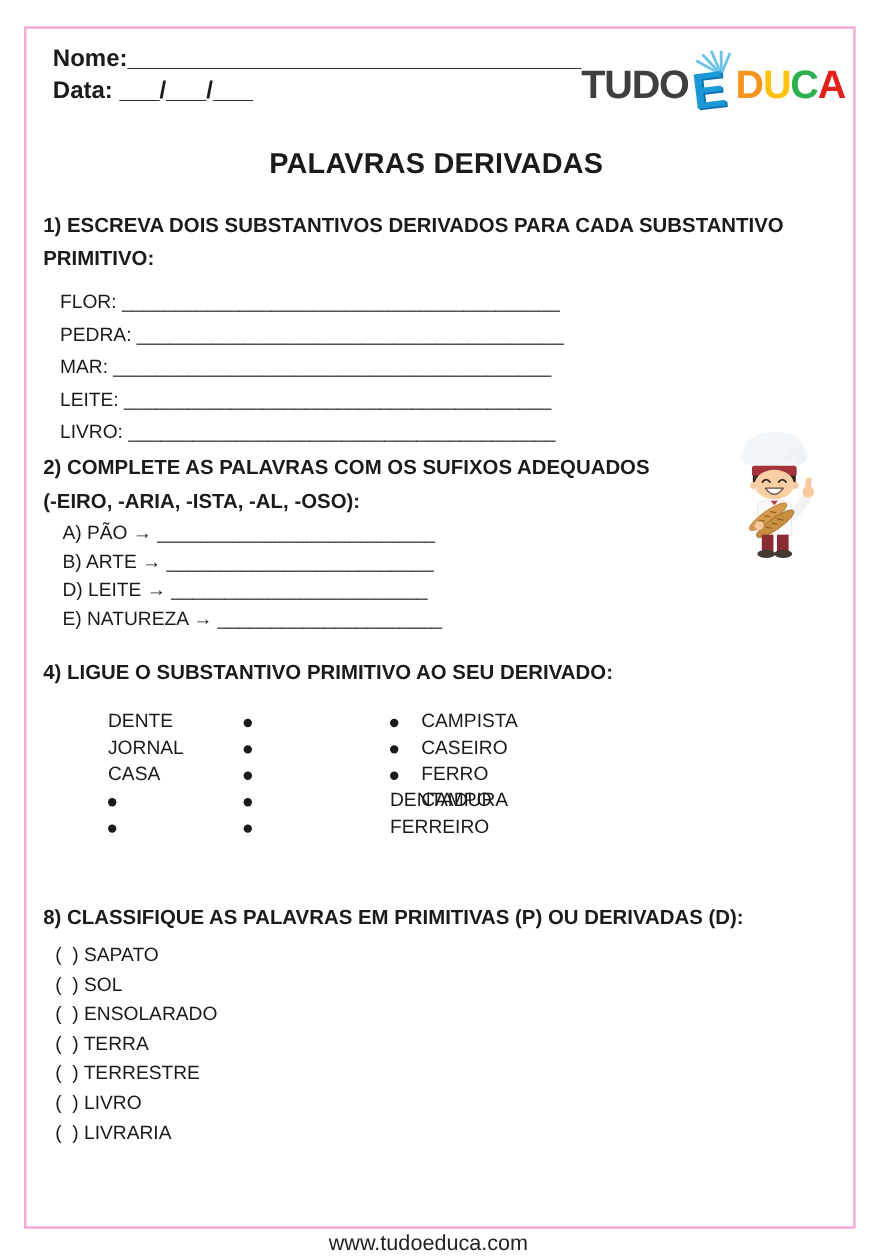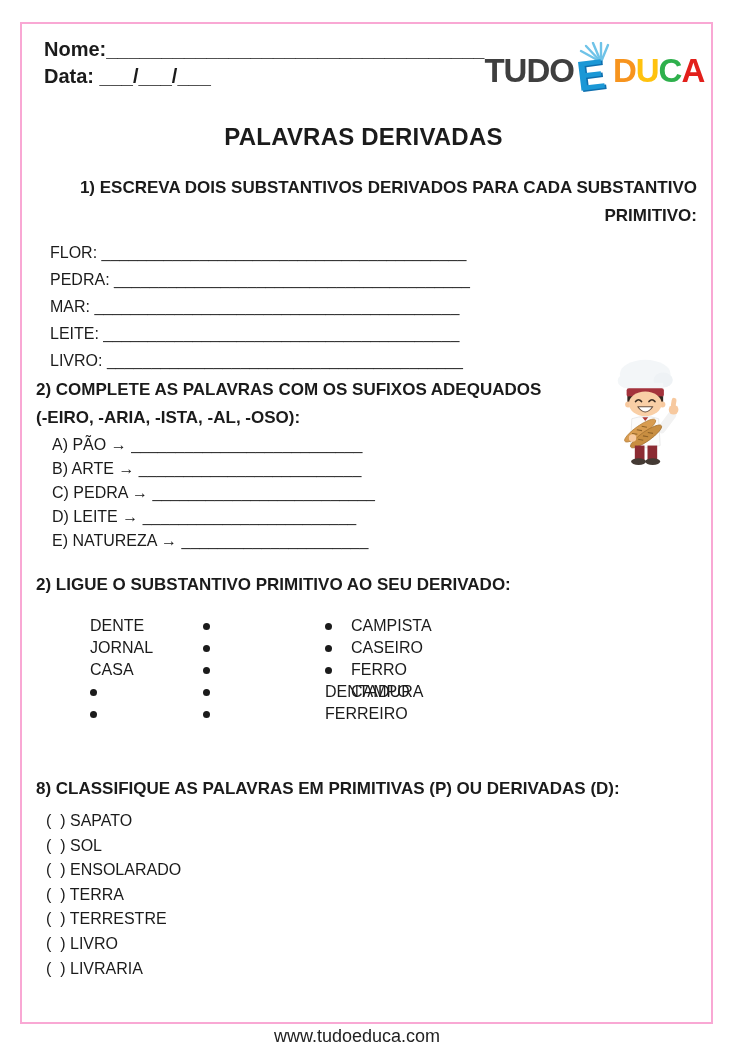--- a/index.html
+++ b/index.html
@@ -20,21 +20,21 @@
   .lg { font-size:33px; line-height:33px; }
   .lg-tudo { color:#3F3F3F; }
   .lg-d { color:#F7941E; } .lg-u { color:#FFC20E; }
   .lg-c { color:#2EB04C; } .lg-a { color:#E2201B; }
   .book { margin:0 -2px 0 -1px; }
 
   h1.title { text-align:center; font-size:24px; line-height:30px; margin-top:24px;
              font-weight:700; letter-spacing:.2px; }
 
   .q-heading { font-size:17px; font-weight:700; line-height:28px; padding-left:6px; }
-  .mt-q1 { margin-top:22px;text-align:right; }
+  .mt-q1 { margin-top:22px; }
   .fill-list { padding-left:20px; margin-top:9px; }
   .fill-row { font-size:16px; line-height:27px; white-space:pre; }
   .fill-row .blank { color:#2a2a2a; }
 
   .q2-block { margin-top:2px; position:relative; }
   .q2-list { padding-left:22px; margin-top:1px; }
   .q2-list .fill-row { line-height:24px; }
 
   .baker { position:absolute; right:10px; top:-20px; }
 
@@ -133,27 +133,26 @@
       <ellipse cx="45" cy="141.5" rx="10" ry="4.5" fill="#443a34"></ellipse>
       <ellipse cx="64" cy="141.5" rx="10" ry="4.5" fill="#443a34"></ellipse>
     </svg>
     <div class="q-heading">
       <div>2) COMPLETE AS PALAVRAS COM OS SUFIXOS ADEQUADOS</div>
       <div>(-EIRO, -ARIA, -ISTA, -AL, -OSO):</div>
     </div>
     <div class="q2-list">
       <div class="fill-row"><span>A) PÃO → </span><span class="blank">__________________________</span></div>
       <div class="fill-row"><span>B) ARTE → </span><span class="blank">_________________________</span></div>
-      <div class="fill-row"><span>C) PEDRA → </span><span class="blank">_________________________</span></div>
       <div class="fill-row"><span>D) LEITE → </span><span class="blank">________________________</span></div>
       <div class="fill-row"><span>E) NATUREZA → </span><span class="blank">_____________________</span></div>
     </div>
   </div>
 
-  <div class="q-heading q3-heading">2) LIGUE O SUBSTANTIVO PRIMITIVO AO SEU DERIVADO:</div>
+  <div class="q-heading q3-heading">4) LIGUE O SUBSTANTIVO PRIMITIVO AO SEU DERIVADO:</div>
   <div class="match-grid">
     <div class="match-cell">DENTE</div>
     <div class="match-cell">
         <span class="dot"></span>
       </div>
     <div class="match-cell">
         <span class="dot"></span>
       </div>
     <div class="match-cell">CAMPISTA</div>
 

